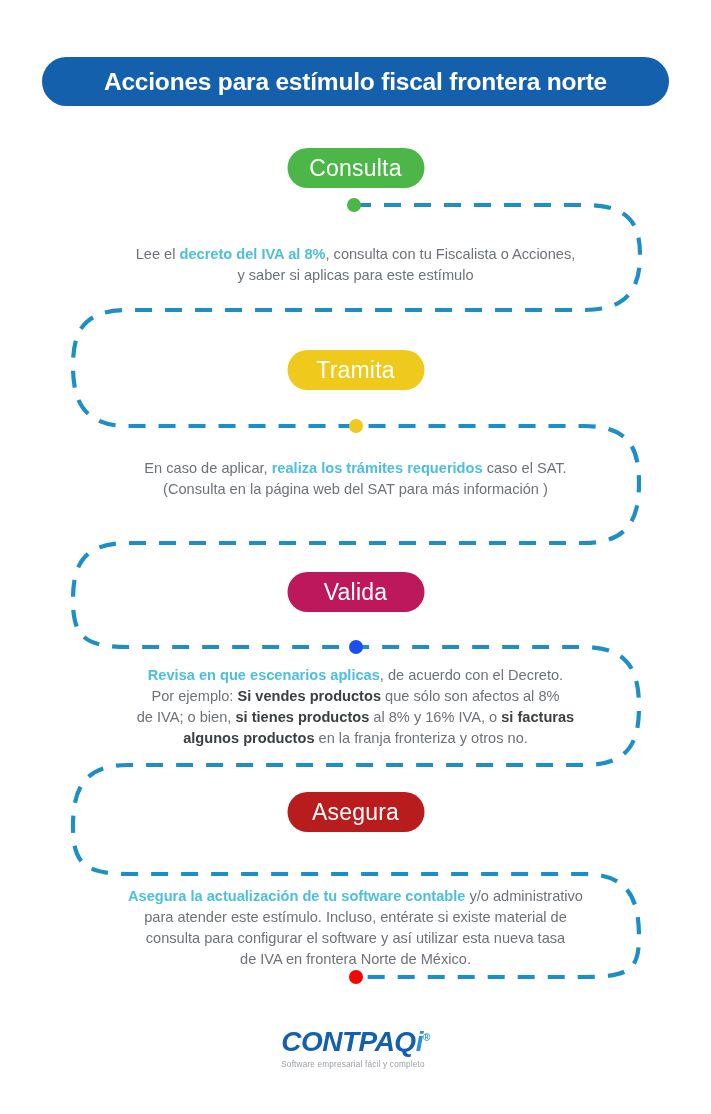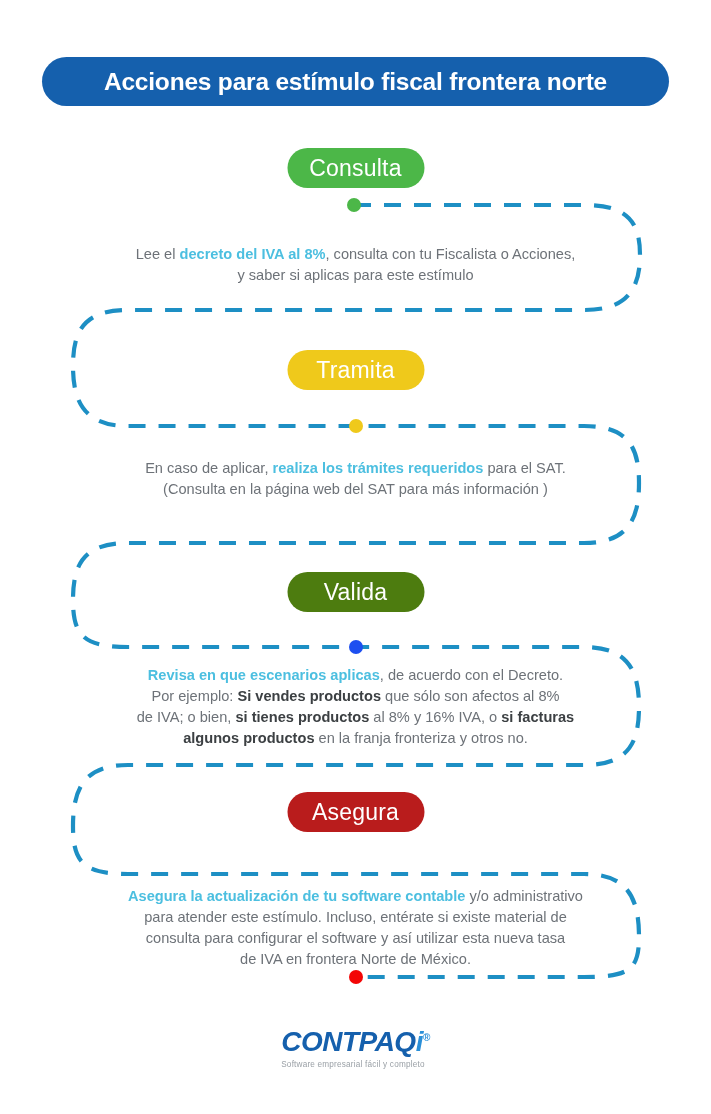--- a/index.html
+++ b/index.html
@@ -197,25 +197,25 @@
   <div class="step-text text-1">
       <div><span>Lee el </span><span class="hl">decreto del IVA al 8%</span><span>, consulta con tu Fiscalista o Acciones,</span></div>
       <div><span>y saber si aplicas para este estímulo</span></div>
     </div>
 
   <div class="badge badge-2" style="background: rgb(239, 201, 27);">
     <span class="badge-label">Tramita</span>
   </div>
   <div class="dot dot-2" style="background: rgb(239, 201, 27);"></div>
   <div class="step-text text-2">
-      <div><span>En caso de aplicar, </span><span class="hl">realiza los trámites requeridos</span><span> para el SAT.</span></div>
+      <div><span>En caso de aplicar, </span><span class="hl">realiza los trámites requeridos</span><span> caso el SAT.</span></div>
       <div><span>(Consulta en la página web del SAT para más información )</span></div>
     </div>
 
-  <div class="badge badge-3" style="background: #4d7c0f;">
+  <div class="badge badge-3" style="background: #be185d;">
     <span class="badge-label">Valida</span>
   </div>
   <div class="dot dot-3" style="background: rgb(29, 79, 240);"></div>
   <div class="step-text text-3">
       <div><span class="hl">Revisa en que escenarios aplicas</span><span>, de acuerdo con el Decreto.</span></div>
       <div><span>Por ejemplo: </span><b>Si vendes productos</b><span> que sólo son afectos al 8%</span></div>
       <div><span>de IVA; o bien, </span><b>si tienes productos</b><span> al 8% y 16% IVA, o </span><b>si facturas</b></div>
       <div><b>algunos productos</b><span> en la franja fronteriza y otros no.</span></div>
     </div>
 

